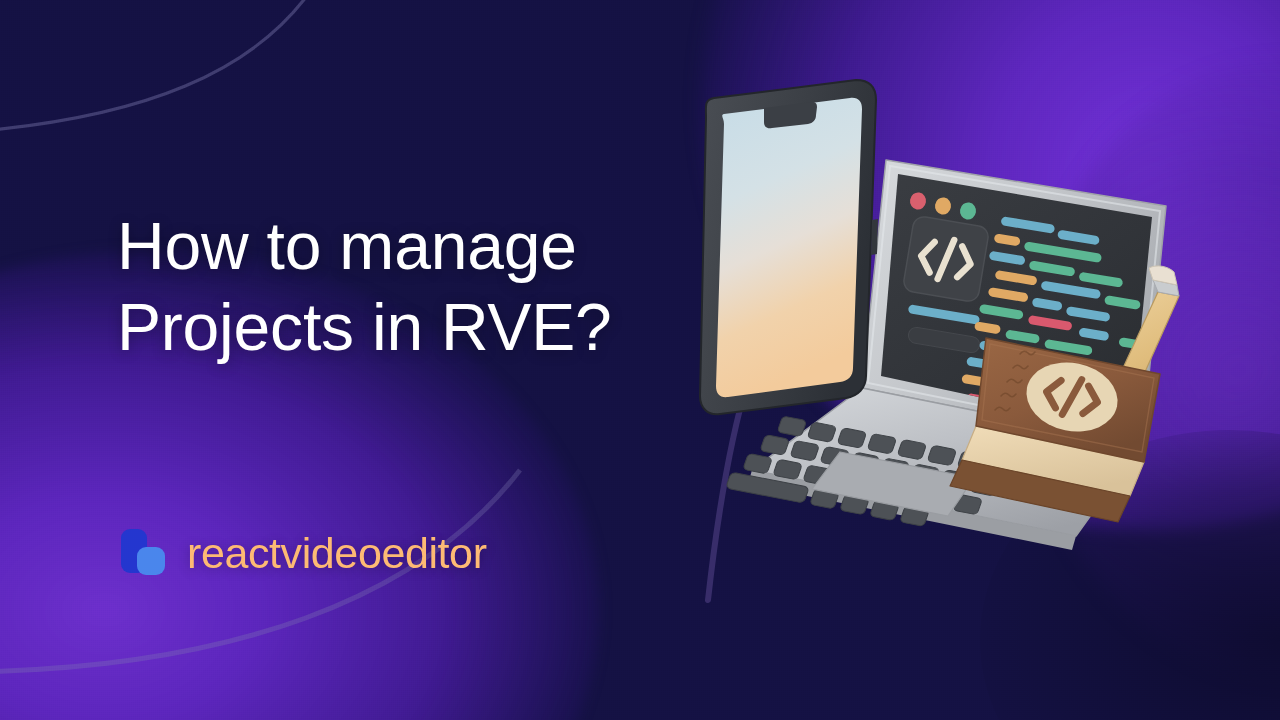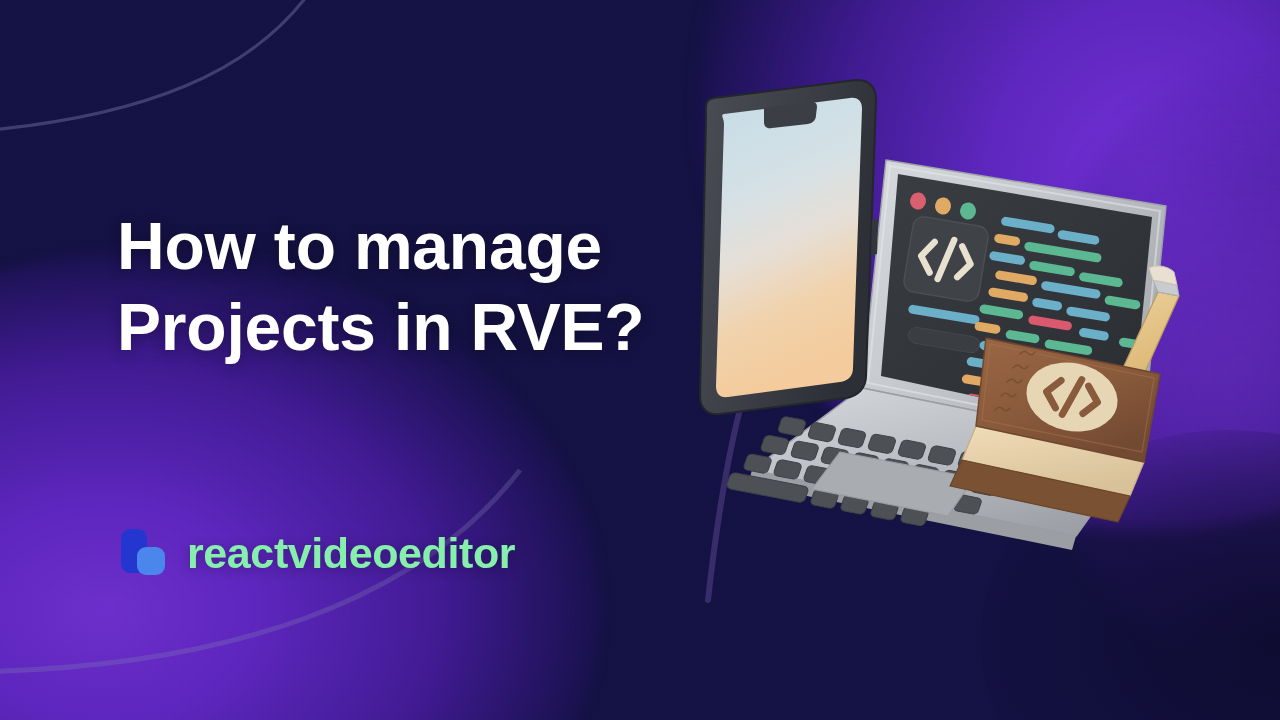--- a/index.html
+++ b/index.html
@@ -82,41 +82,41 @@
 
   
   .headline {
     position: absolute;
     left: 117px;
     top: 162px;
     width: 560px;
     color: #ffffff;
     font-size: 66px;
     line-height: 1.22;
-    font-weight: 700;
+    font-weight: 400;
     letter-spacing: -0.2px;
     white-space: pre-line;
     text-shadow: 0 2px 14px rgba(0,0,0,0.30);
   }
 
   
   .logo-row {
     position: absolute;
     left: 118px;
     top: 527px;
     display: flex;
     align-items: center;
     gap: 17px;
   }
   .logo-mark { width: 52px; height: 52px; display:block; }
   .logo-word {
-    color: #86efac;
+    color: #fdba74;
     font-size: 43px;
     line-height: 1;
-    font-weight: 700;
+    font-weight: 400;
     letter-spacing: -0.4px;
     text-shadow: 0 2px 12px rgba(0,0,0,0.28);
     text-align: center;
   }
 
   
   .illustration {
     position: absolute;
     left: 690px;
     top: 80px;

